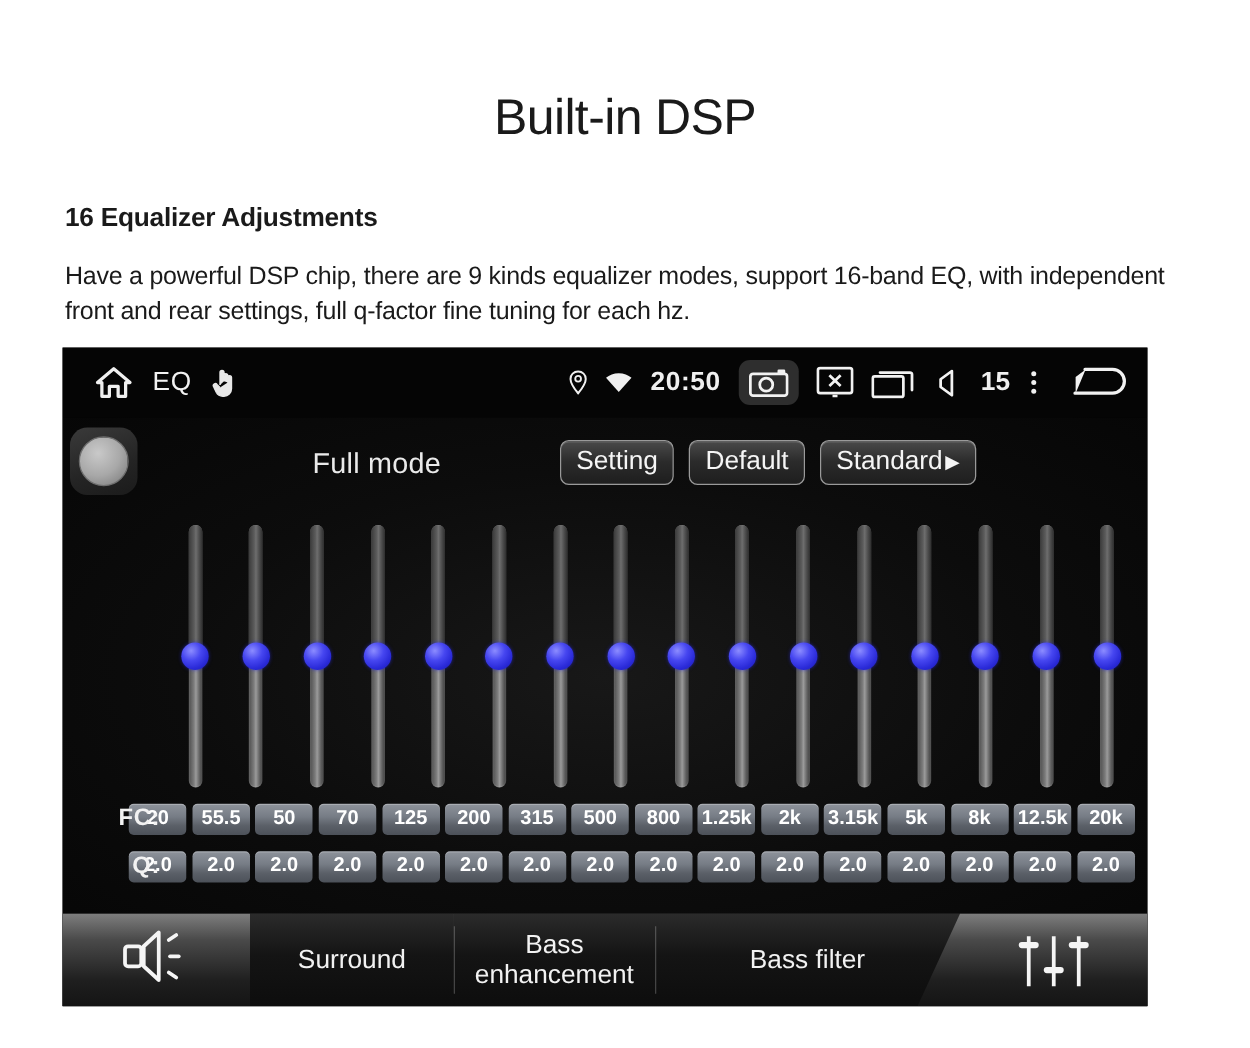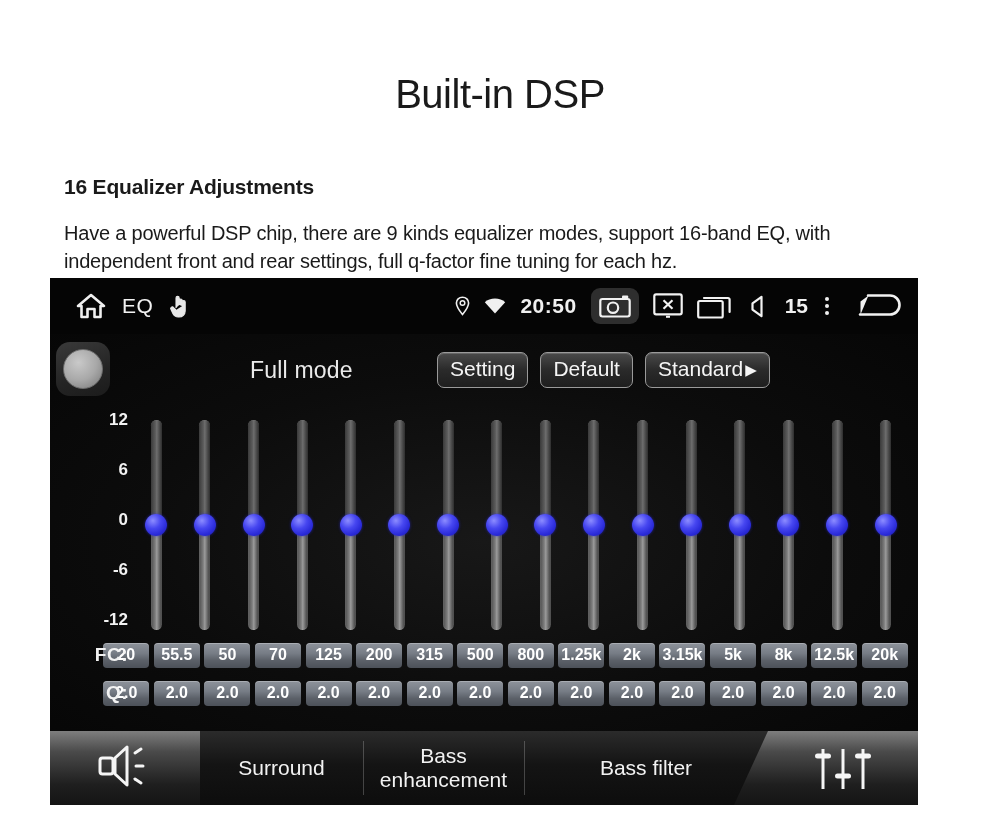--- a/index.html
+++ b/index.html
@@ -20,21 +20,21 @@
   .page-title {
     text-align: center;
     font-size: 40px;
     font-weight: 400;
     letter-spacing: -0.5px;
     margin: 0;
     padding-top: 72px;
     color: #1a1a1a;
   }
   .copy-block {
-    margin: 12px;
+    margin: 0;
     padding: 0 52px;
   }
   .subhead {
     font-size: 21px;
     font-weight: 700;
     color: #1a1a1a;
     margin: 0;
     padding-top: 46px;
     letter-spacing: -0.2px;
   }
@@ -151,21 +151,21 @@
   }
   .mode-label {
     position: absolute;
     left: 200px;
     color: #eaeaea;
     font-size: 23px;
     letter-spacing: 0.2px;
   }
   .btn-group {
     position: absolute;
-    left: 387px;
+    left: 398px;
     display: flex;
     gap: 12px;
     align-items: center;
   }
   .pill {
     background: linear-gradient(180deg,#4a4a4a 0%, #2b2b2b 48%, #1e1e1e 100%);
     border: 1px solid #9a9a9a;
     border-radius: 7px;
     color: #f5f5f5;
     font-size: 21px;
@@ -425,27 +425,20 @@
         <div class="pill">Setting</div>
         <div class="pill">Default</div>
         <div class="pill with-arrow">
           <span>Standard</span>
           <span class="arrow">▶</span>
         </div>
       </div>
     </div>
 
     <div class="eq-area">
-      <div class="y-axis">
-        <div class="y-tick" style="top:14px">12</div>
-        <div class="y-tick" style="top:64px">6</div>
-        <div class="y-tick" style="top:114px">0</div>
-        <div class="y-tick" style="top:164px">-6</div>
-        <div class="y-tick" style="top:214px">-12</div>
-      </div>
       <div class="slider-row" id="slider-row">
           <div class="slider">
             <div class="track">
               <div class="upper" style="height:105px"></div>
             </div>
             <div class="thumb" style="top:119px"></div>
           </div>
           <div class="slider">
             <div class="track">
               <div class="upper" style="height:105px"></div>

